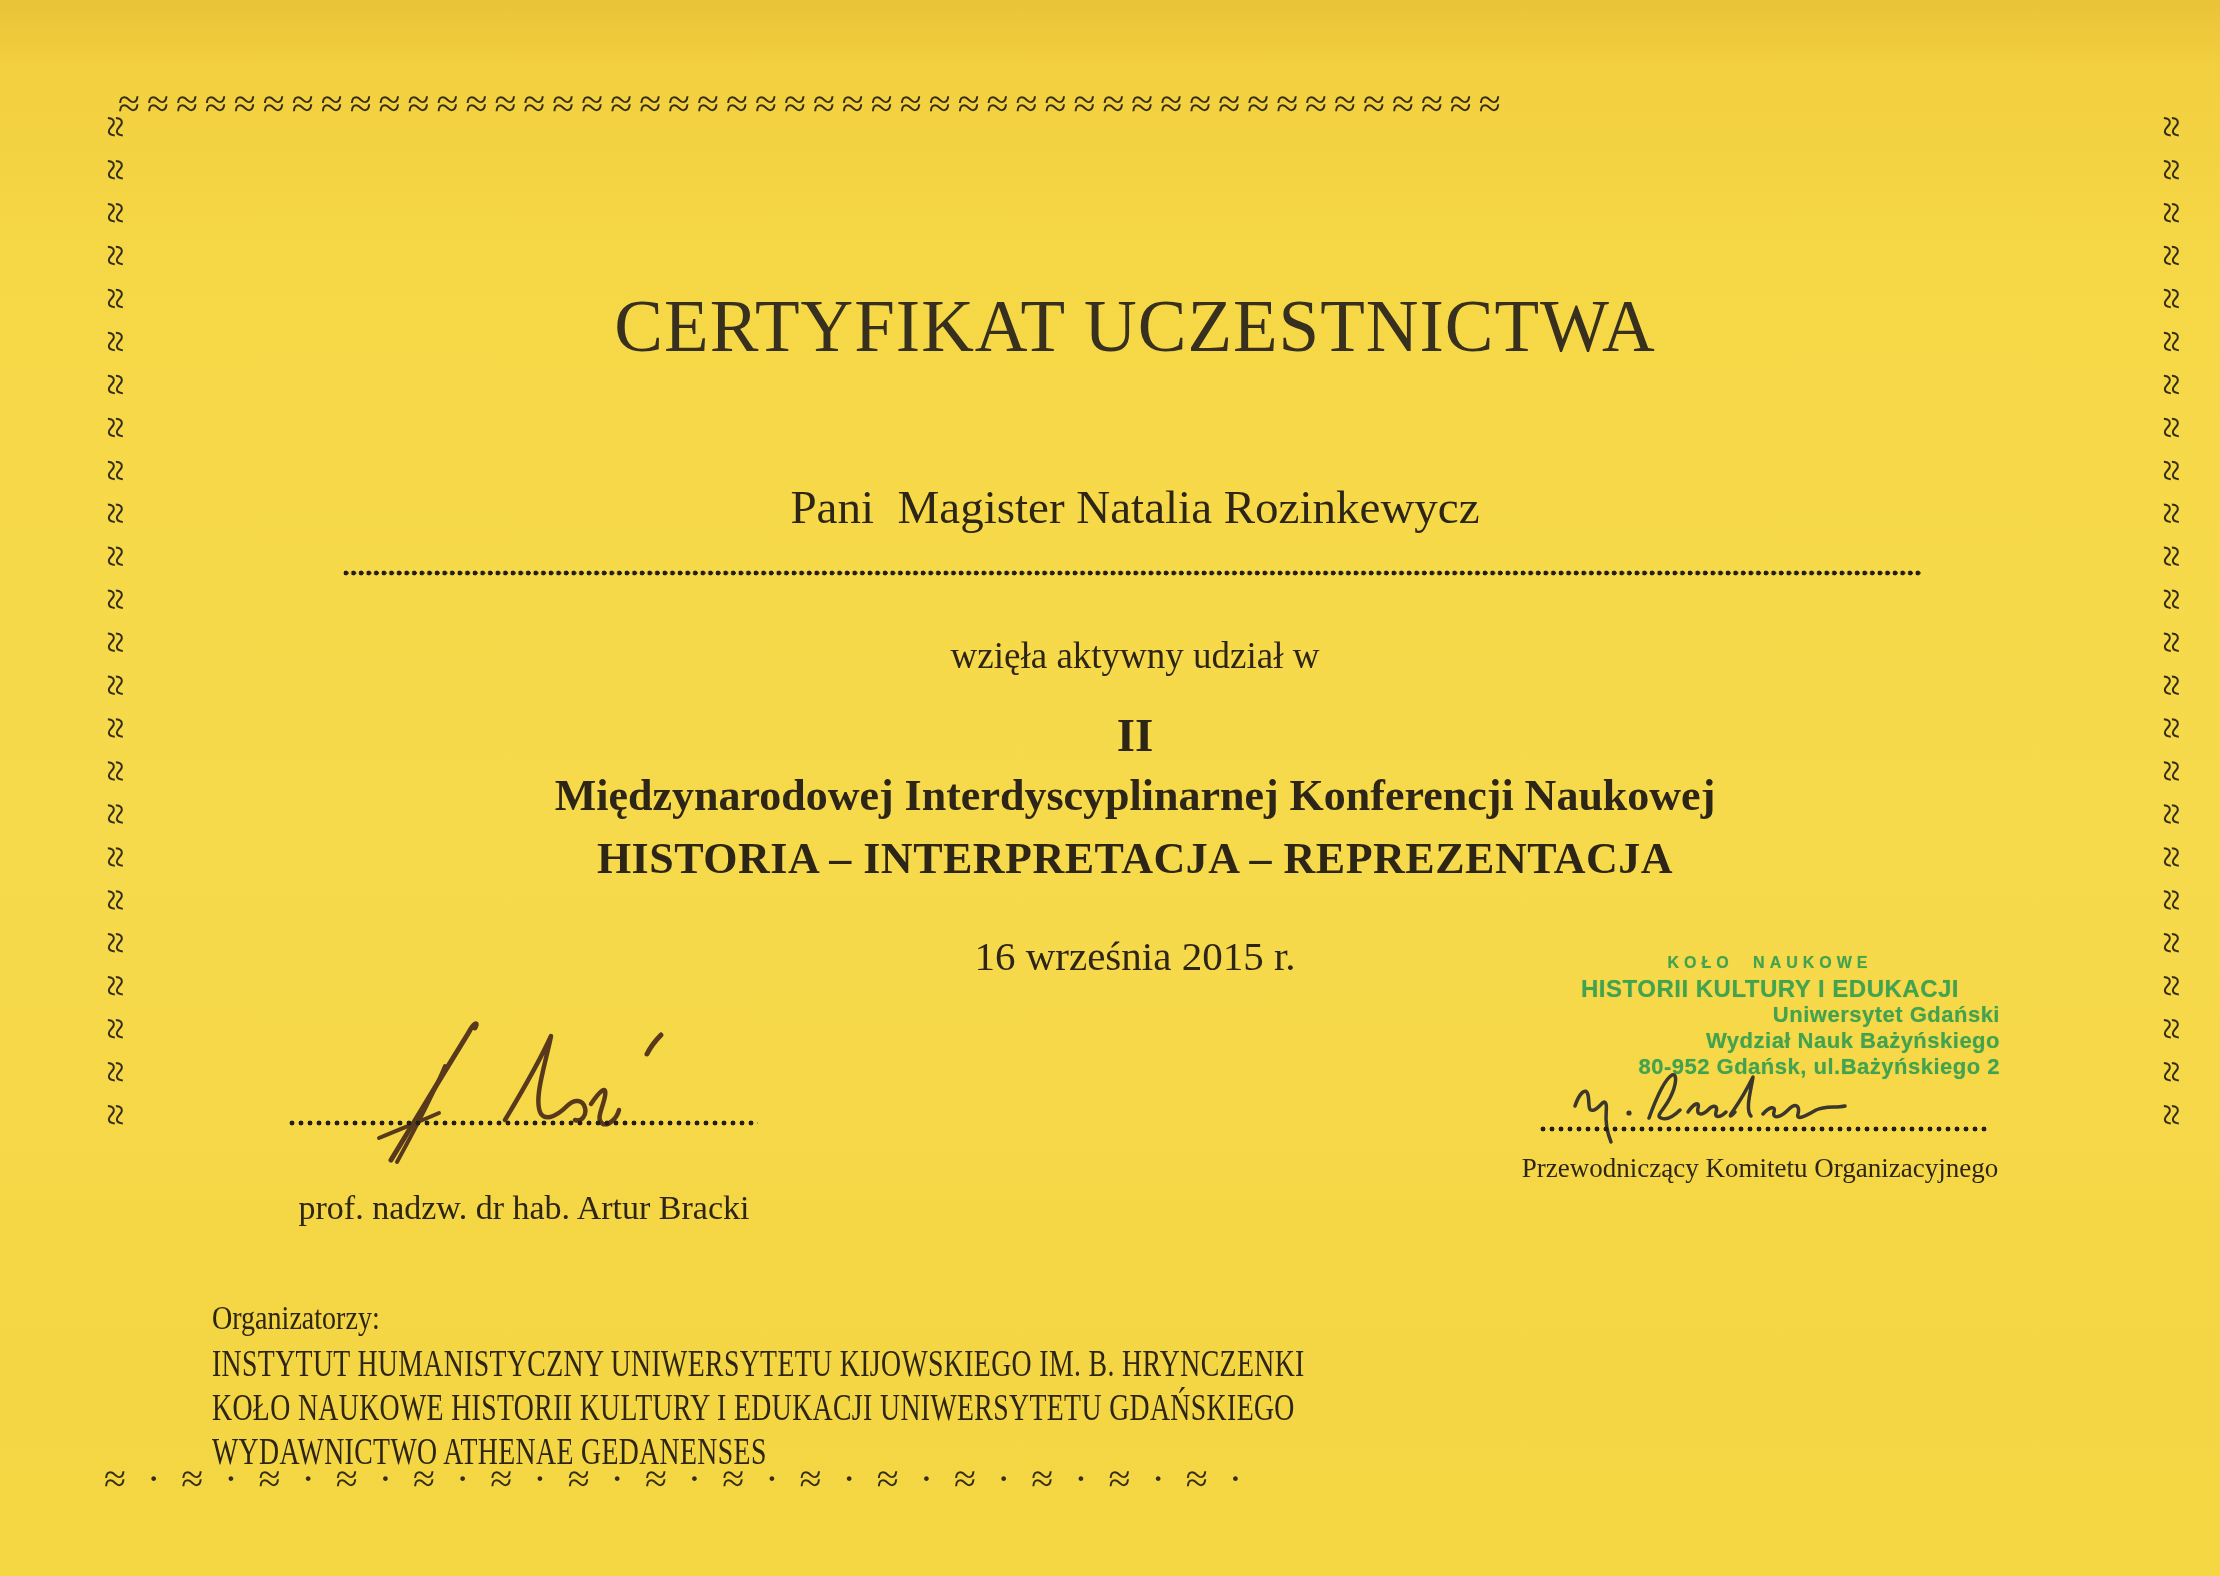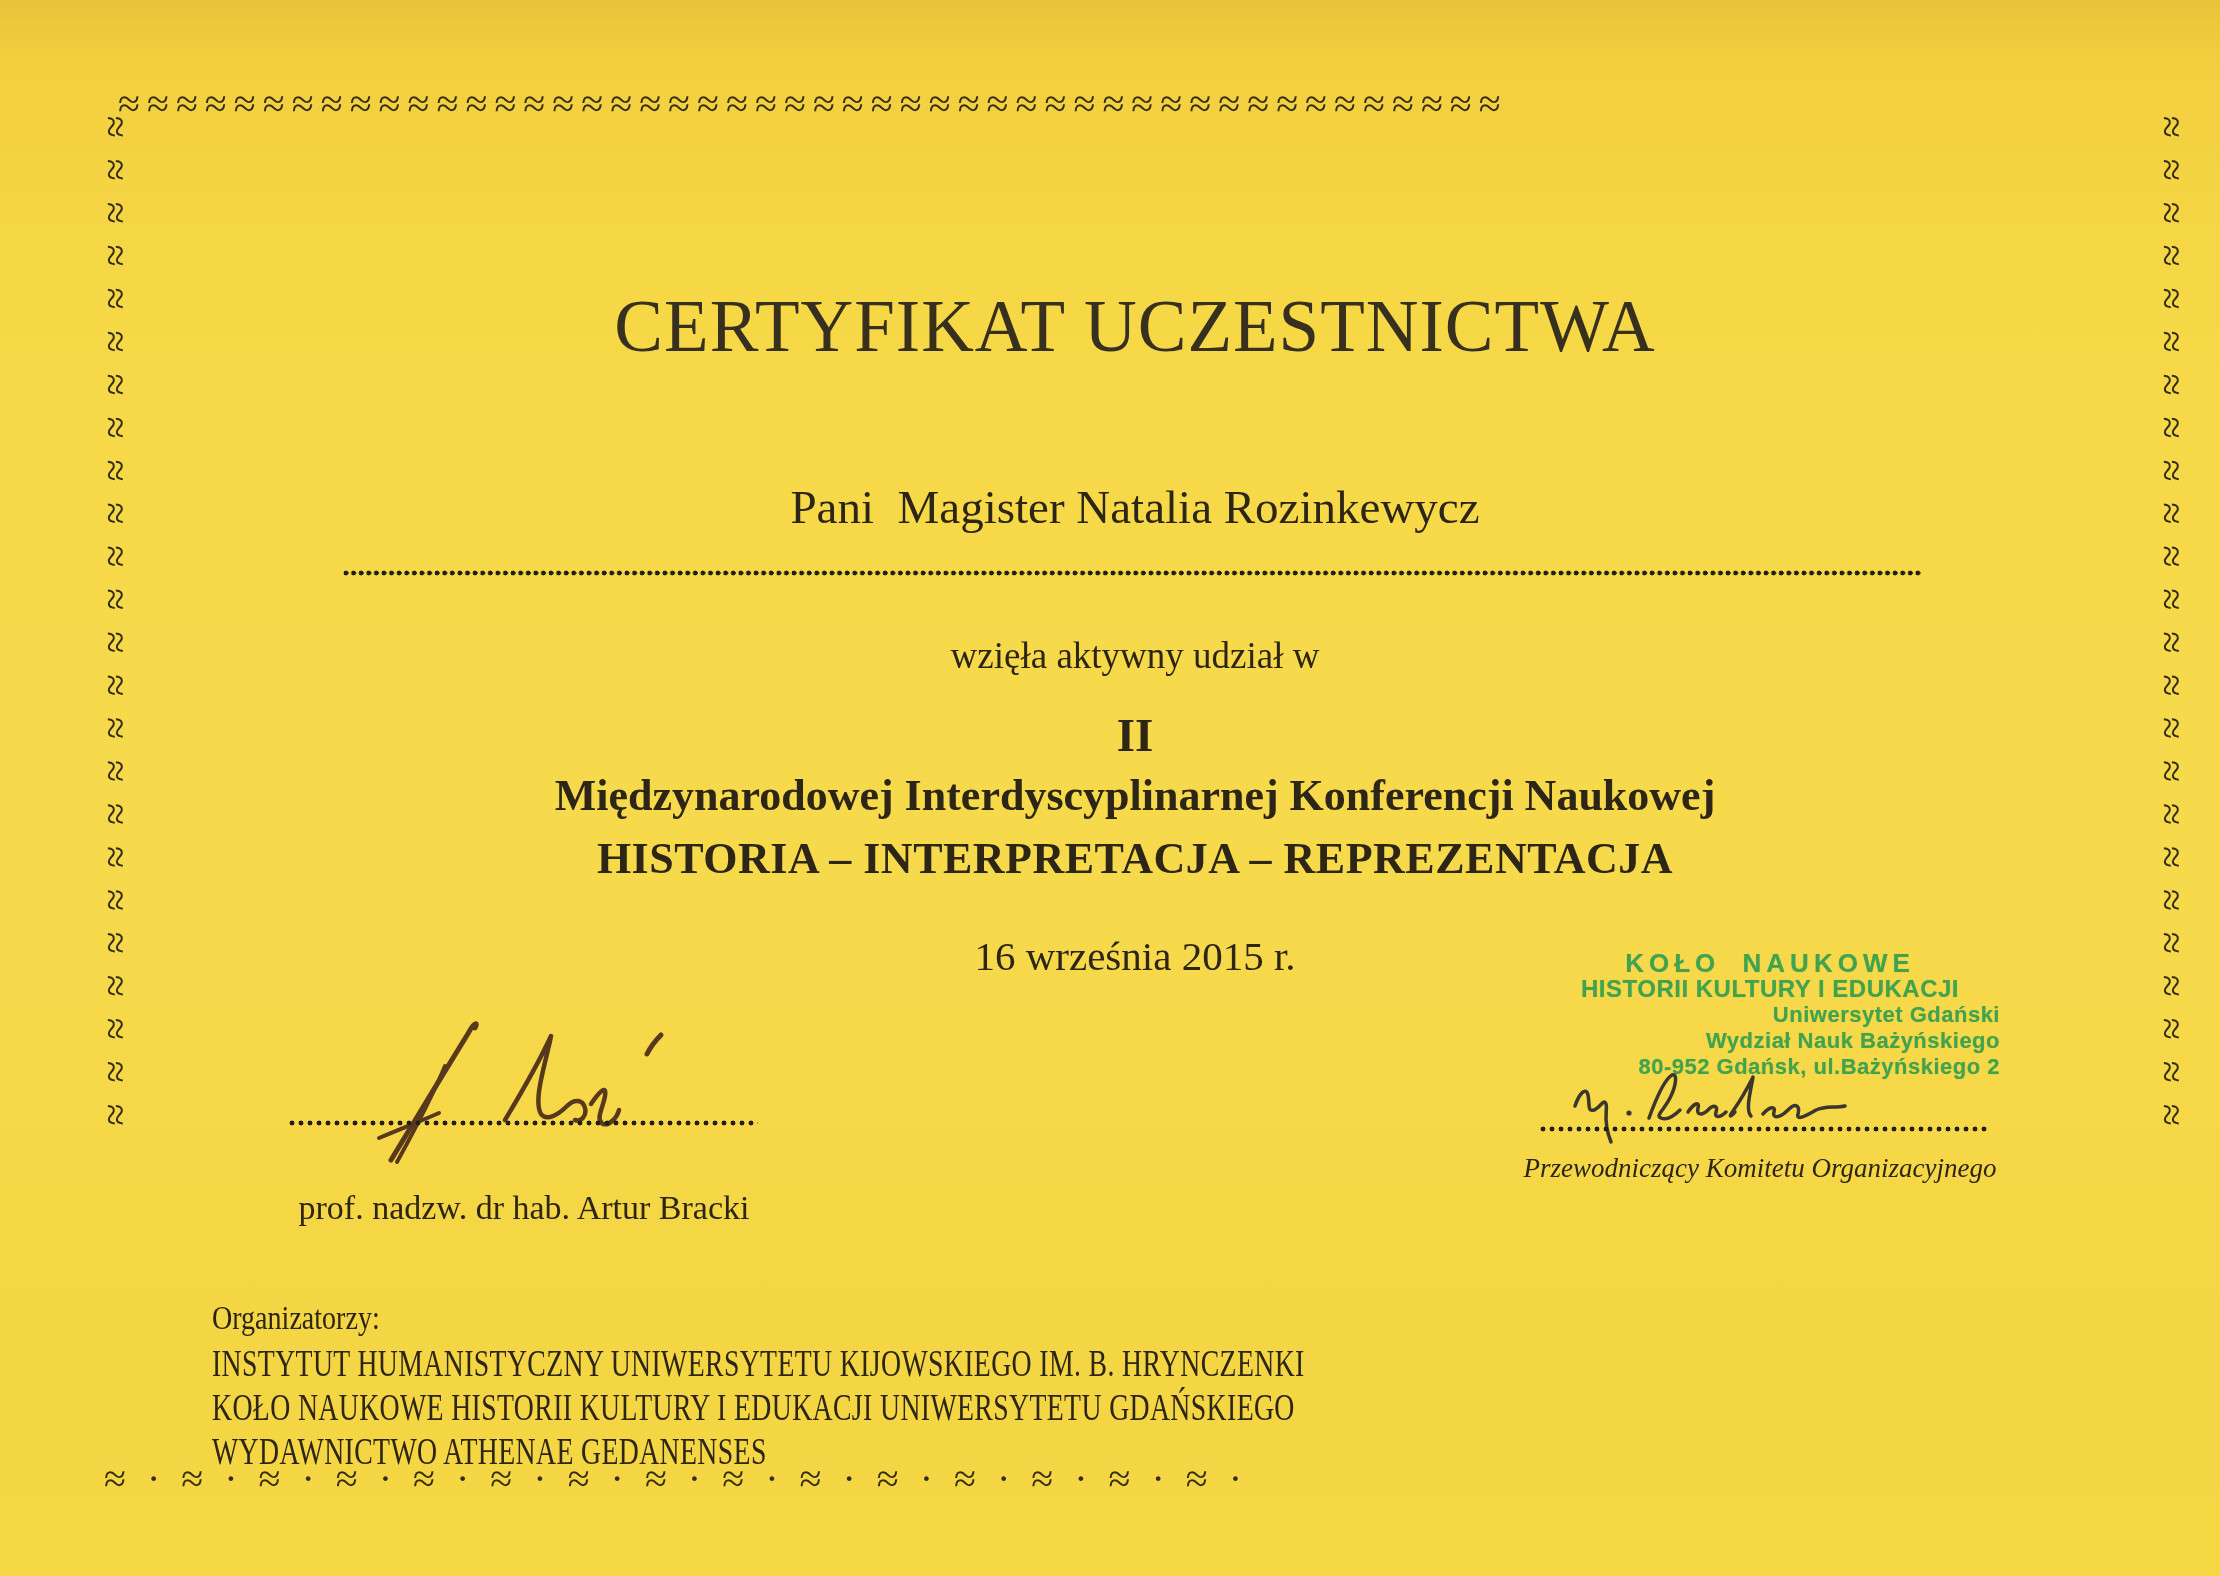--- a/index.html
+++ b/index.html
@@ -29,29 +29,29 @@
         background:radial-gradient(circle at 3px 50%,#241f14 2.2px,rgba(0,0,0,0) 2.7px);
         background-size:7.6px 6px;background-repeat:repeat-x;}
   .dots-name{left:343px;top:570px;width:1578px;}
   .dots-left{left:289px;top:1120px;width:469px;background-size:9px 6px;}
   .dots-right{left:1540px;top:1126px;width:447px;background-size:9px 6px;}
   
   .stamp{position:absolute;left:1540px;top:950px;width:460px;text-align:center;
          font-family:"Liberation Sans", sans-serif;font-weight:bold;color:#3aa04f;
          opacity:.95;text-shadow:0 0 1px rgba(58,160,79,.55);}
   .stamp div{line-height:26px;}
-  .stamp .s1{font-size:26px;letter-spacing:5px;word-spacing:10px;}
+  .stamp .s1{font-size:16px;letter-spacing:5px;word-spacing:10px;}
   .stamp .s2{font-size:24px;letter-spacing:.5px;}
   .stamp .s3,.stamp .s4,.stamp .s5{font-size:22px;letter-spacing:.5px;text-align:right;}
   
   .sig-svg{position:absolute;}
   .sig-label{position:absolute;text-align:center;white-space:nowrap;}
   .role-left{left:248px;top:1147px;width:552px;font-size:29px;}
   .name-left{left:248px;top:1189px;width:552px;font-size:34px;}
-  .role-right{left:1475px;top:1153px;width:570px;font-size:27px;font-style:italic;}
+  .role-right{left:1475px;top:1153px;width:570px;font-size:27px;}
   .name-right{left:1475px;top:1196px;width:570px;font-size:28px;}
   
   .org{position:absolute;left:212px;white-space:nowrap;}
   .org-head{top:1300px;font-size:33px;transform:scaleX(.85);transform-origin:left;}
   .org-item{font-size:37px;transform:scaleX(.75);transform-origin:left;letter-spacing:.5px;}
   .org-i0{top:1342px;}
   .org-i1{top:1386px;}
   .org-i2{top:1430px;}
 </style>
 </head>

